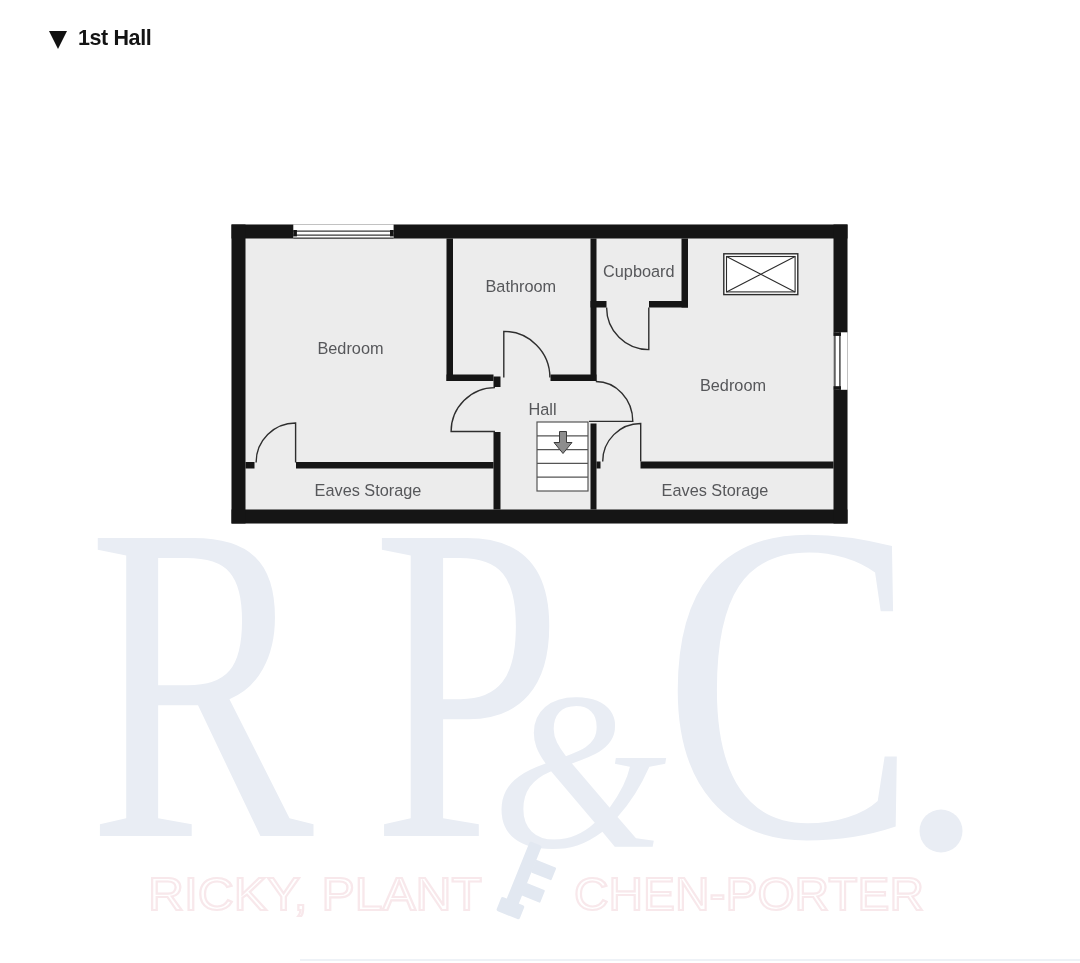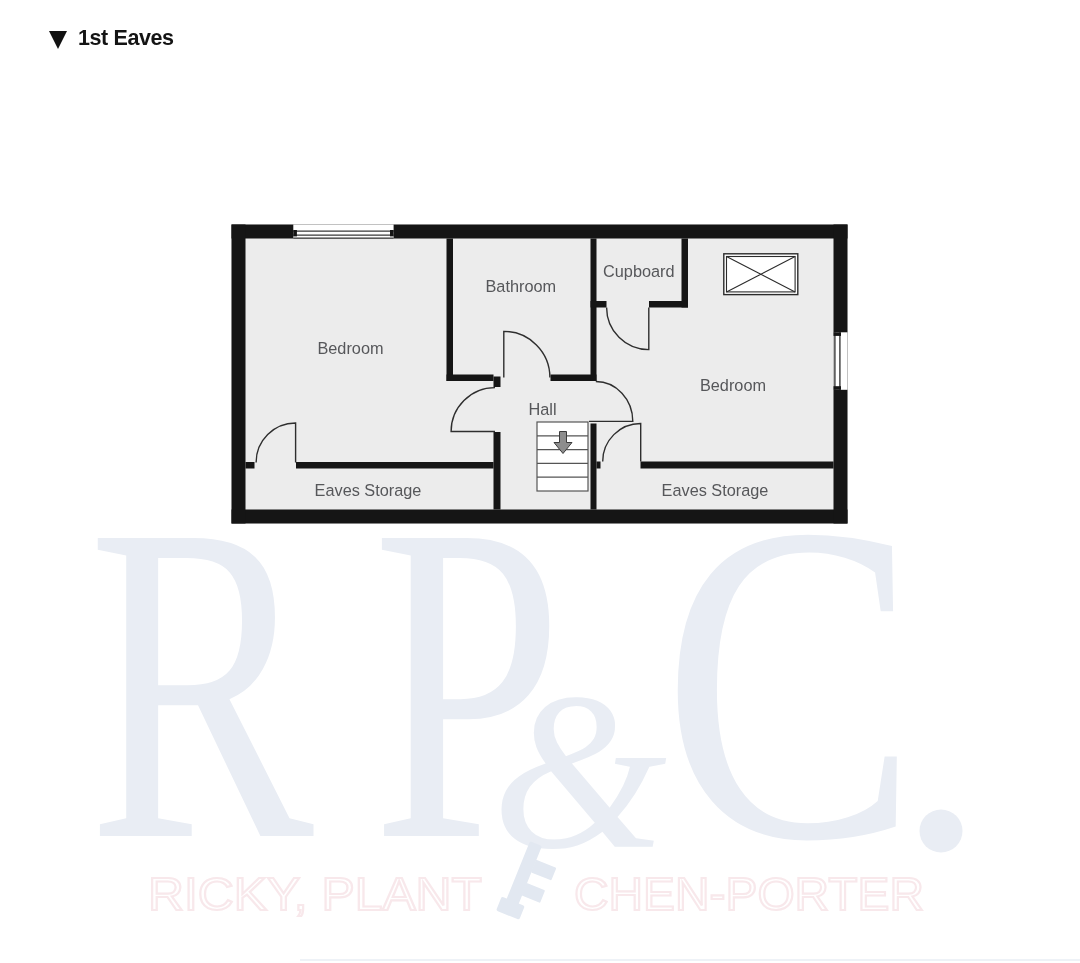--- a/index.html
+++ b/index.html
@@ -32,21 +32,21 @@
 
   <text x="148" y="910" font-family="Liberation Sans, sans-serif" font-size="47" fill="none" stroke="#f8e8eb" stroke-width="2.1" textLength="334" lengthAdjust="spacingAndGlyphs">RICKY,  PLANT</text>
 
   <text x="574" y="910" font-family="Liberation Sans, sans-serif" font-size="47" fill="none" stroke="#f8e8eb" stroke-width="2.1" textLength="350" lengthAdjust="spacingAndGlyphs">CHEN-PORTER</text>
 
   <rect x="300" y="959" width="780" height="2" fill="#eef2f7"></rect>
 </svg>
 
 <div class="hdr">
     <div class="tri"></div>
-    <span>1st Eaves</span>
+    <span>1st Hall</span>
   </div>
 
 <svg width="1080" height="963" viewBox="0 0 1080 963" style="position:absolute;left:0;top:0;" fill="none">
 
   <rect x="231.5" y="224.5" width="616" height="299" fill="#ececec"></rect>
   <g fill="#151515" stroke="none">
 
     <rect x="231.5" y="224.5" width="616" height="14"></rect>
 
     <rect x="231.5" y="509.5" width="616" height="14"></rect>

